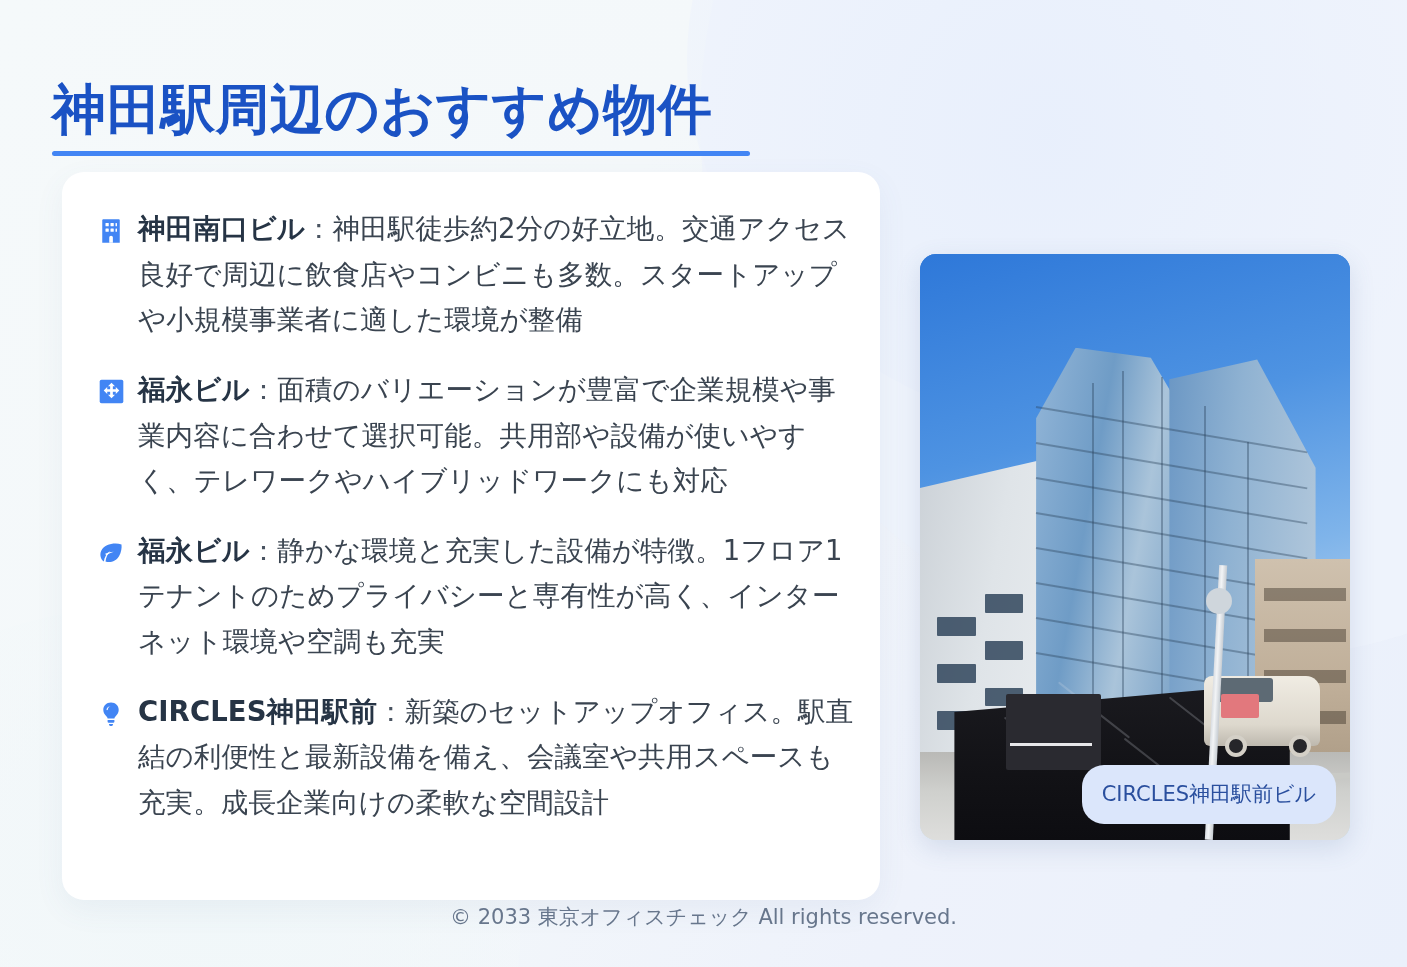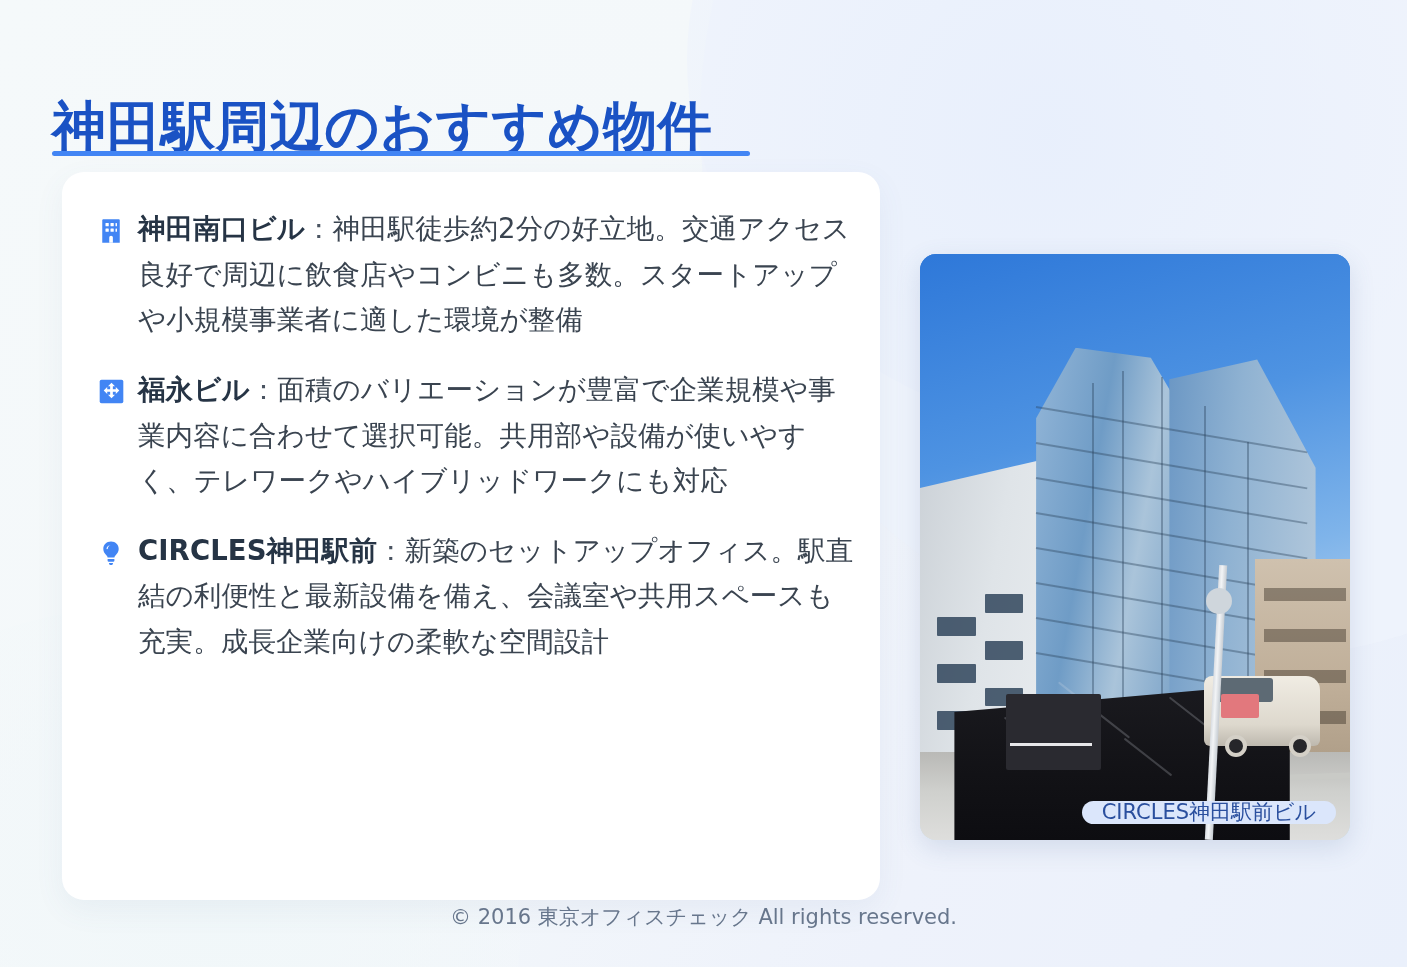--- a/index.html
+++ b/index.html
@@ -51,21 +51,21 @@
   }
 
   
   .page {
     position: absolute;
     inset: 0;
   }
   .page-title {
     position: absolute;
     left: 52px;
-    top: 58px;
+    top: 41px;
     font-size: 54px;
     line-height: 1.22;
     font-weight: 700;
     letter-spacing: 0.5px;
     color: #1a52c4;
     white-space: nowrap;
   }
   .title-rule {
     position: absolute;
     left: 52px;
@@ -326,21 +326,21 @@
   }
 
   .photo-caption {
     position: absolute;
     right: 14px;
     bottom: 16px;
     background: #dbe6fb;
     color: #2a4f9e;
     font-size: 21px;
     line-height: 1;
-    padding: 1px 20px;
+    padding: 19px 20px;
     border-radius: 22px;
     white-space: nowrap;
     font-family: "DejaVu Sans", "Liberation Sans", sans-serif;
   }
 
   
   .footer {
     position: absolute;
     left: 0;
     right: 0;
@@ -391,20 +391,31 @@
           <svg width="27" height="27" viewBox="0 0 24 24">
             <rect x="1.5" y="1.5" width="21" height="21" rx="1.6" fill="#4285f4"></rect>
             <path fill="#ffffff" d="M12 4.2l3.1 3.1h-1.9v2.6h2.6V8l3.1 3.1-3.1 3.1v-1.9h-2.6v2.6h1.9L12 18l-3.1-3.1h1.9v-2.6H8.2v1.9L5.1 11.1 8.2 8v1.9h2.6V7.3H8.9z"></path>
           </svg>
         </span>
         <div class="item-text">
           <span class="item-name">福永ビル</span><span class="item-sep">：</span><span>面積のバリエーションが豊富で企業規模や事業内容に合わせて選択可能。共用部や設備が使いやすく、テレワークやハイブリッドワークにも対応</span>
         </div>
       </div>
 
+      <div class="list-item">
+        <span class="item-icon">
+          <svg width="30" height="30" viewBox="0 0 24 24">
+            <path fill="#4285f4" d="M20.4 5.1C14.7 3.3 6.6 5 4.2 10.1c-1.6 3.4-.2 7.2 2.1 8.6.3-3.2 2-6.3 5.1-8.3-2.1 2.2-3.4 4.9-3.8 8.4 4.1 1.3 8.7-.6 10.8-4.3 1.9-3.3 2.3-6.7 2-9.4z"></path>
+            <path fill="#ffffff" d="M7.3 12.6c2.3-1.1 4.5-1.6 6.9-1.7-2.2.6-4.2 1.6-5.9 3z"></path>
+          </svg>
+        </span>
+        <div class="item-text">
+          <span class="item-name">福永ビル</span><span class="item-sep">：</span><span>静かな環境と充実した設備が特徴。1フロア1テナントのためプライバシーと専有性が高く、インターネット環境や空調も充実</span>
+        </div>
+      </div>
 
       <div class="list-item">
         <span class="item-icon">
           <svg width="28" height="28" viewBox="0 0 24 24">
             <path fill="#4285f4" d="M12 2.2c-4 0-6.6 2.9-6.6 6.4 0 2.6 1.5 4.1 2.6 5.3.6.7 1 1.2 1.1 1.9h5.8c.1-.7.5-1.2 1.1-1.9 1.1-1.2 2.6-2.7 2.6-5.3 0-3.5-2.6-6.4-6.6-6.4z"></path>
             <path fill="#4285f4" d="M9.1 17.1h5.8v1.3a1 1 0 0 1-1 1h-3.8a1 1 0 0 1-1-1z"></path>
             <path fill="#4285f4" d="M10.3 20.6h3.4v.5a1.1 1.1 0 0 1-1.1 1.1h-1.2a1.1 1.1 0 0 1-1.1-1.1z"></path>
             <path fill="#ffffff" d="M9.3 8.4c0-1.6 1-2.9 2.4-3.3-2 .2-3.5 1.6-3.6 3.5.4.2.9.1 1.2-.2z" opacity="0.95"></path>
           </svg>
         </span>
@@ -469,15 +480,15 @@
       <div class="wheel" style="right:9%;"></div>
 
       <div class="pole"></div>
       <div class="pole-sign"></div>
       <div class="red-sign"></div>
     </div>
 
     <div class="photo-caption">CIRCLES神田駅前ビル</div>
   </div>
 
-  <div class="footer">© 2016 東京オフィスチェック All rights reserved.</div>
+  <div class="footer">© 2033 東京オフィスチェック All rights reserved.</div>
 
 </div>
 
 </body></html>

